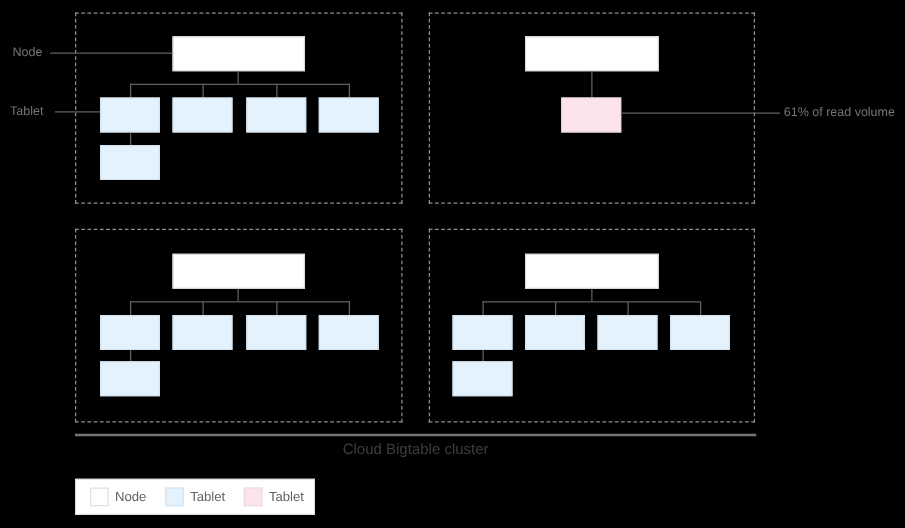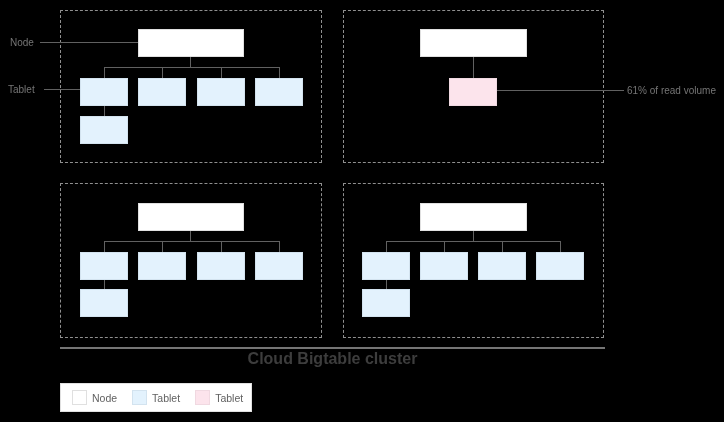--- a/index.html
+++ b/index.html
@@ -48,23 +48,22 @@
     font-size:10px;line-height:12px;
     color:var(--pointer-text,#757575);
     white-space:nowrap;
   }
   .pointer-line{position:absolute;height:1px;background:var(--connector,#616161);}
 
   
   .cluster-line{position:absolute;left:60px;top:347px;width:545px;height:2px;background:var(--cluster-line,#757575);}
   .cluster-caption{
     position:absolute;left:60px;top:352px;width:545px;
-    text-align:center;font-size:16px;line-height:14px;
+    text-align:center;font-size:12px;line-height:14px;
     color:var(--caption-text,#3d3d3d);
-    font-weight:bold;
   }
 
   
   .legend{
     position:absolute;left:60px;top:383px;width:192px;height:29px;
     box-sizing:border-box;
     background:#fff;border:1px solid var(--node-border,#e0e0e0);
     display:flex;align-items:center;padding-left:11px;
   }
   .legend-item{display:flex;align-items:center;}

